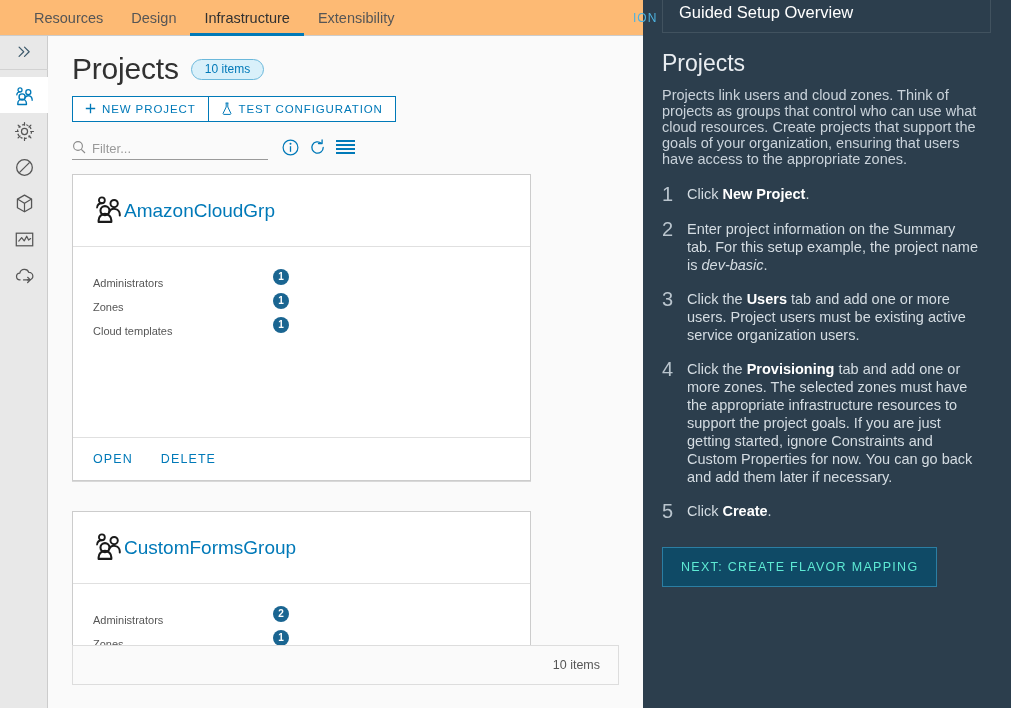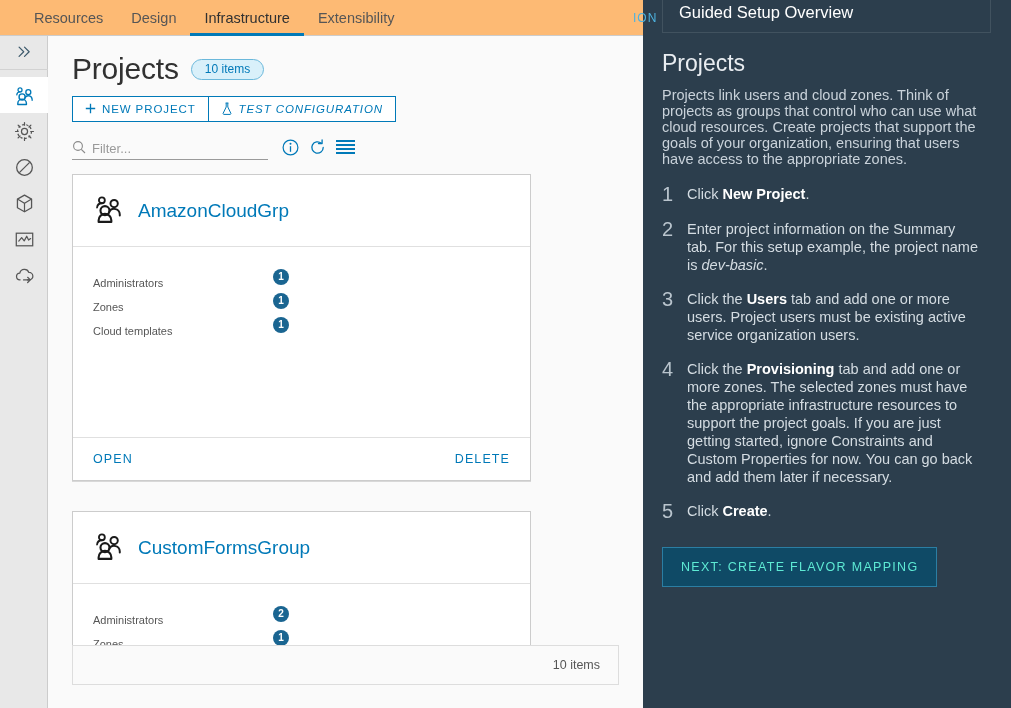--- a/index.html
+++ b/index.html
@@ -53,21 +53,21 @@
     padding: 2px 13px 3px; line-height: 14px;
   }
   .btn-group { display: flex; margin-top: 10px; }
   .btn-outline {
     display: flex; align-items: center; gap: 6px;
     font-size: 11.5px; letter-spacing: 0.9px; color: #0079b8;
     background: #ffffff; border: 1px solid #0079b8;
     padding: 6px 12px; cursor: pointer; text-transform: uppercase;
     height: 26px;
   }
-  .btn-outline + .btn-outline { border-left: none; font-style: italic; }
+  .btn-outline + .btn-outline { border-left: none; }
 
   .filter-row { display: flex; align-items: center; margin-top: 16px; gap: 0; }
   .filter-wrap {
     position: relative; width: 196px; border-bottom: 1px solid #9a9a9a;
     display: flex; align-items: center; height: 22px;
   }
   .filter-wrap svg { flex: 0 0 auto; margin-right: 6px; }
   .filter-input {
     border: none; outline: none; background: transparent;
     font-size: 13px; color: #313131; width: 160px; font-family: inherit;
@@ -80,34 +80,34 @@
   .cards-viewport {
     position: relative; margin-top: 14px; margin-left: 24px;
     width: 571px; height: 485px; overflow: hidden;
   }
   .cards-scroll { width: 547px; }
   .card {
     width: 459px; background: #ffffff; border: 1px solid #cccccc;
     margin-bottom: 30px; box-shadow: 0 1px 0 0 #d8d8d8;
   }
   .card-header {
-    display: flex; align-items: center; gap: 14px;
+    display: flex; align-items: center; 
     padding: 16px 20px; border-bottom: 1px solid #e0e0e0; height: 72px;
   }
   .card-title { font-size: 19px; color: #0079b8; font-weight: 400; cursor: pointer; }
   .card-body { padding: 18px 20px 10px; min-height: 190px; }
   .card-row { display: flex; align-items: center; height: 24px; }
   .card-row-label { font-size: 11px; color: #565656; width: 180px; margin-top: 12px; }
   .dot-badge {
     width: 16px; height: 16px; border-radius: 50%; background: #1a6591;
     color: #ffffff; font-size: 10px; font-weight: bold;
     display: flex; align-items: center; justify-content: center; line-height: 1;
   }
   .card-footer {
-    border-top: 1px solid #e0e0e0; padding: 14px 20px; display: flex; gap: 16px; justify-content: space-between;
+    border-top: 1px solid #e0e0e0; padding: 14px 20px; display: flex; gap: 28px;
   }
   .card-action {
     font-size: 12.5px; letter-spacing: 1.1px; color: #0079b8;
     text-transform: uppercase; cursor: pointer;
   }
 
   
   .items-bar {
     position: absolute; left: 24px; top: 609px; width: 547px; height: 40px;
     background: #fafafa; border: 1px solid #dddddd;

